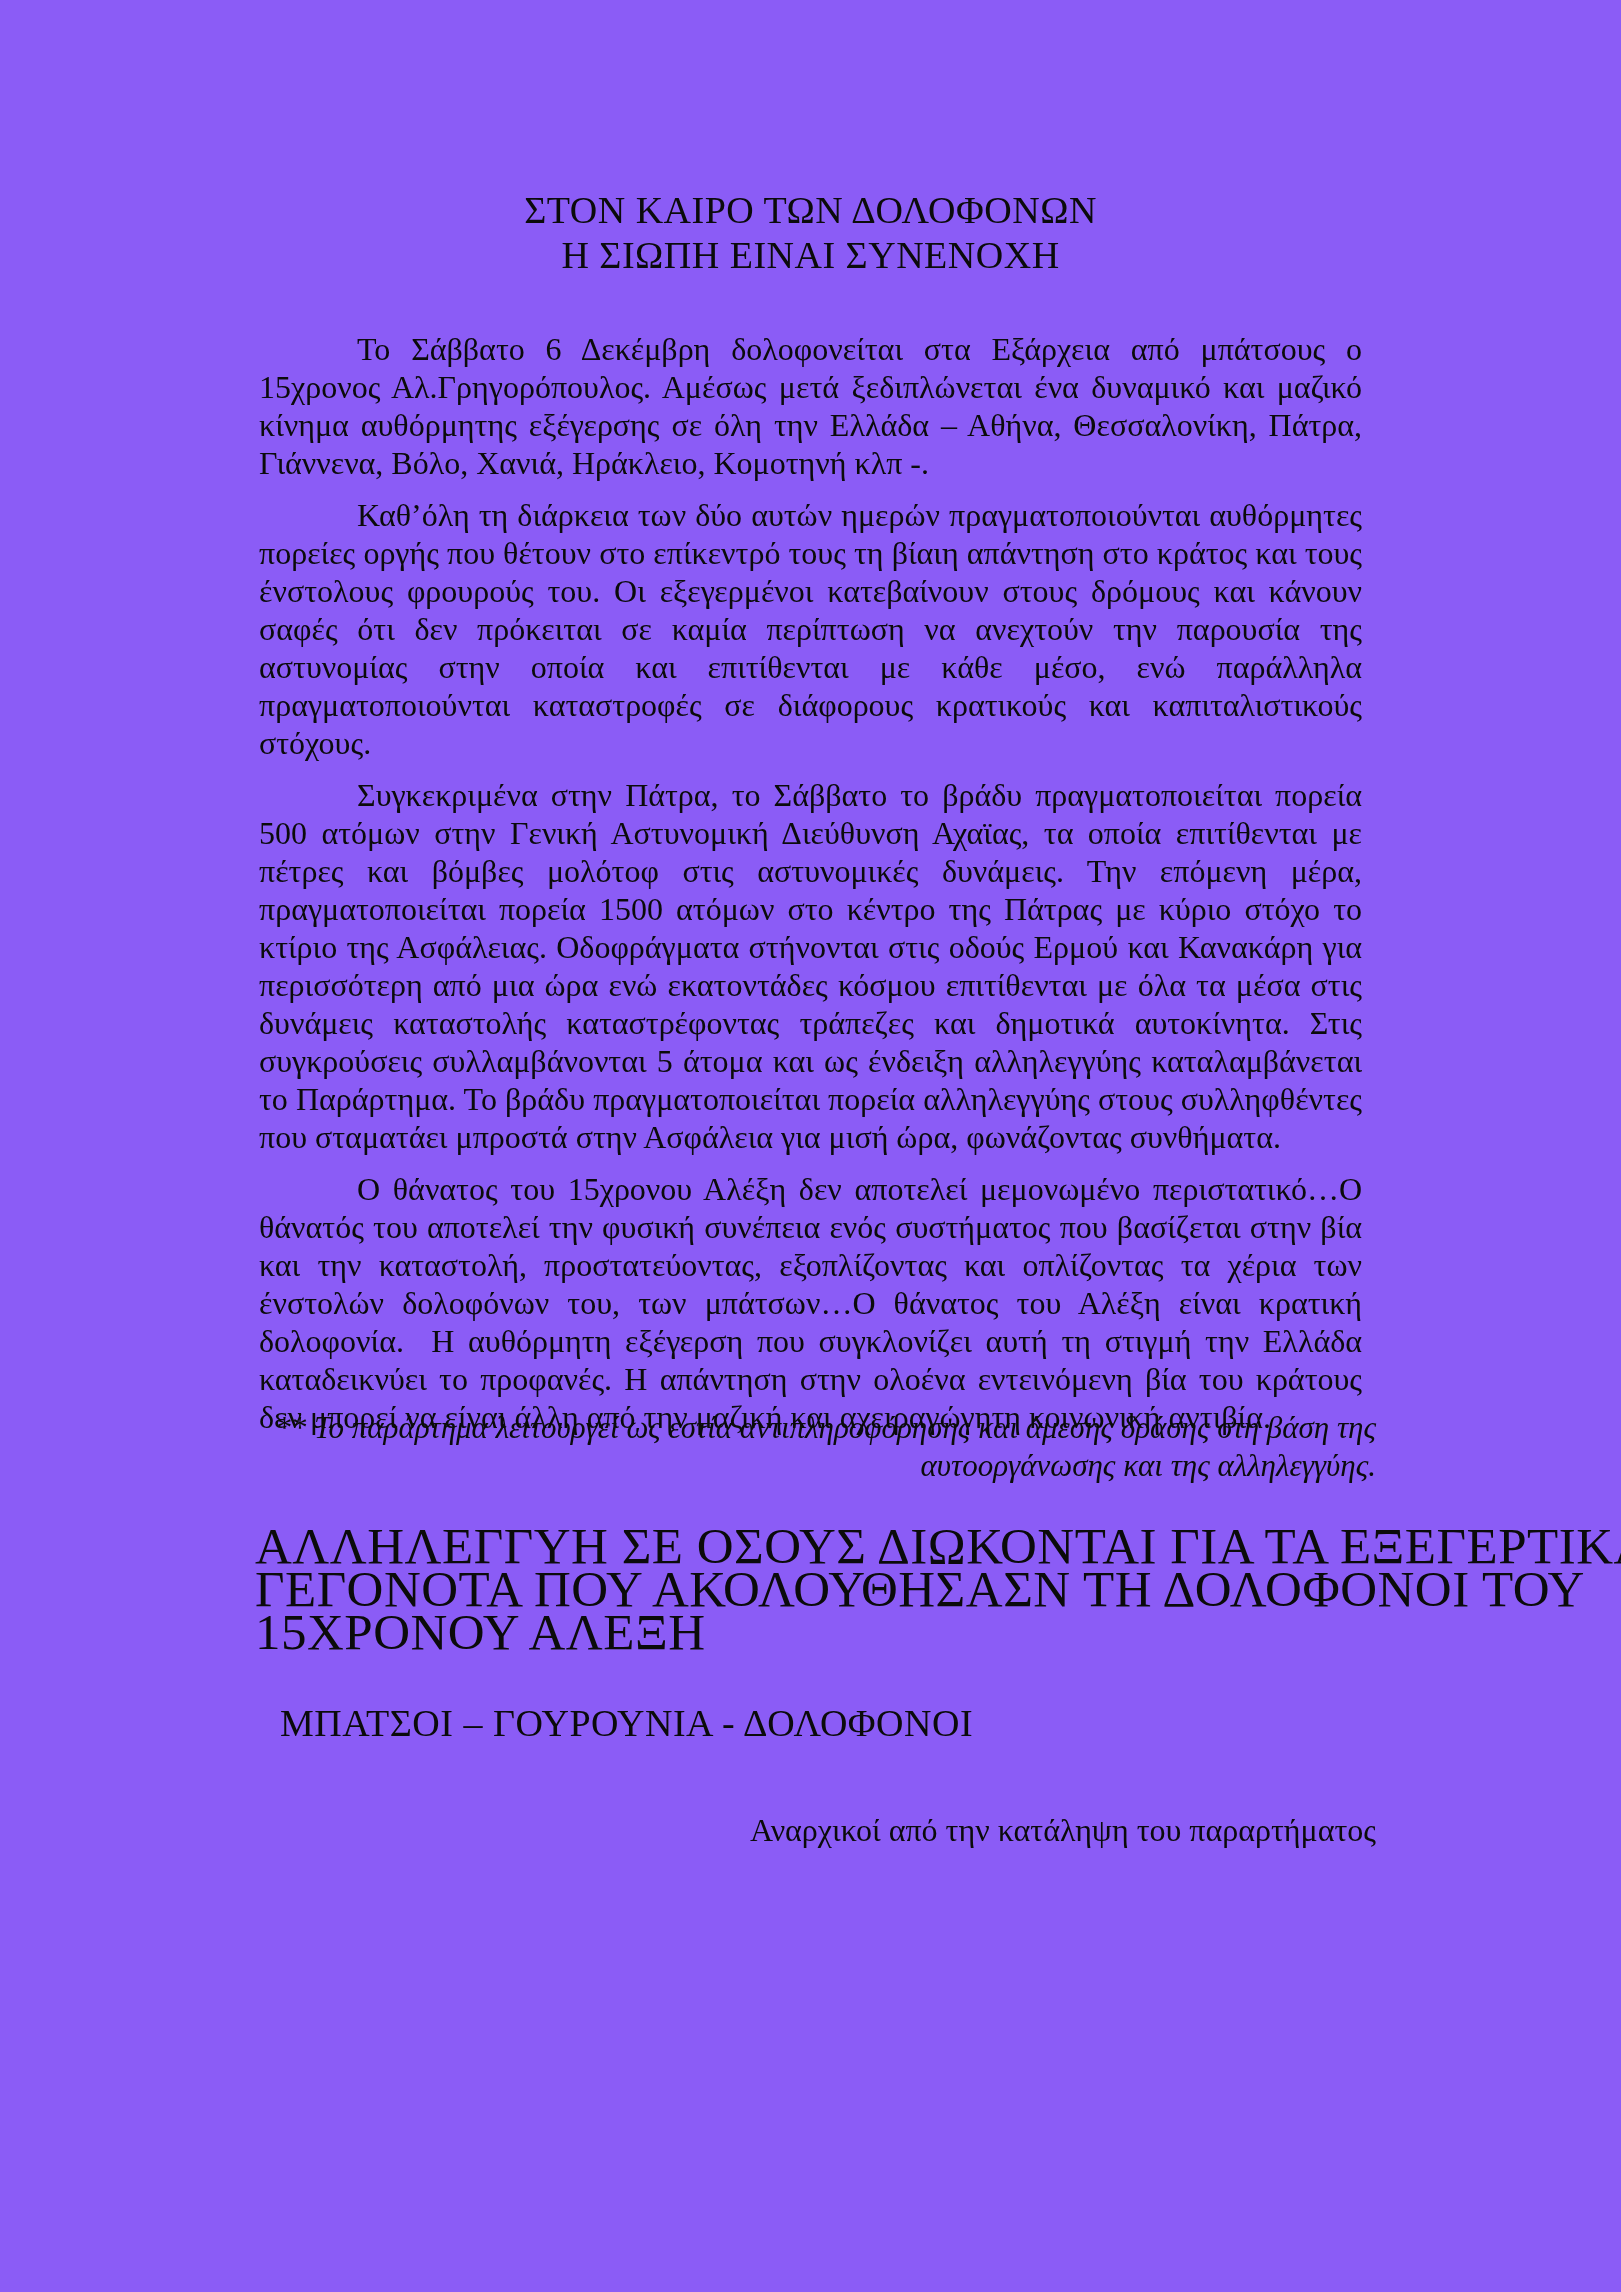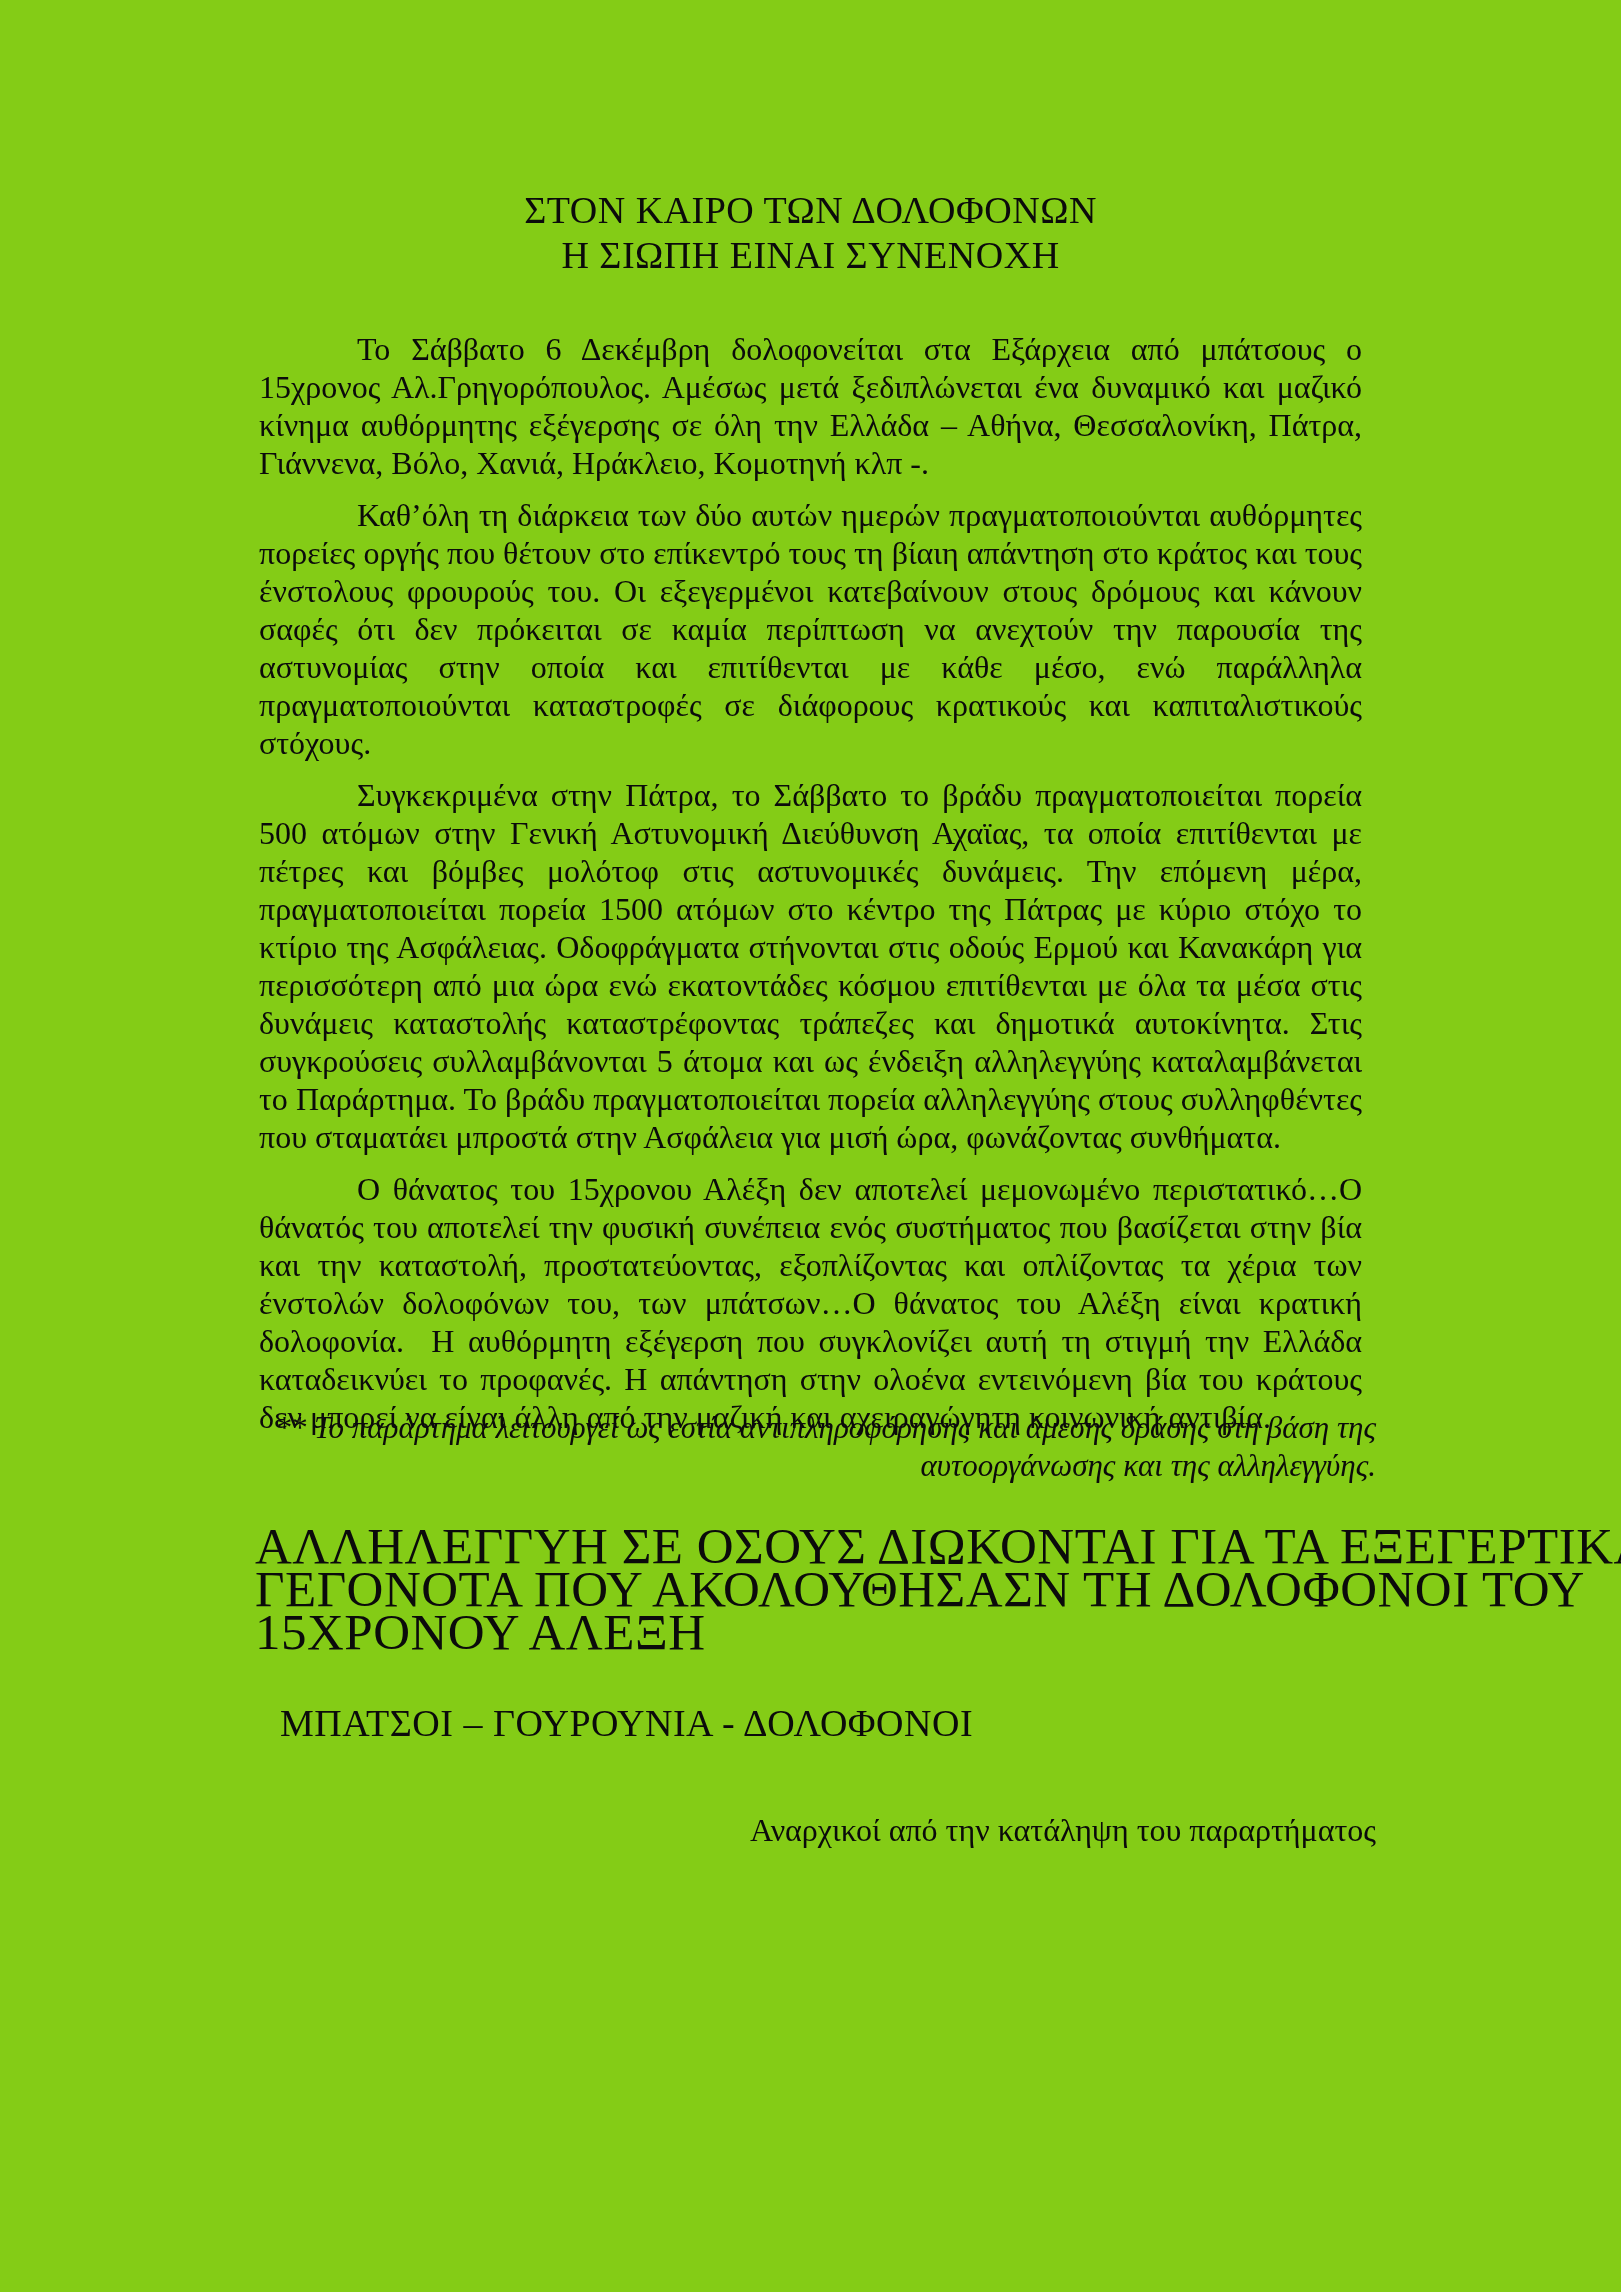--- a/index.html
+++ b/index.html
@@ -5,21 +5,21 @@
   html, body {
     margin: 0;
     padding: 0;
     background: #e8e8e8;
   }
   .page {
     position: relative;
     width: 1621px;
     height: 2293px;
     margin: 0 auto;
-    background: #84cc16;
+    background: #8b5cf6;
     color: #0b0b0b;
     font-family: "Liberation Serif", "DejaVu Serif", serif;
     overflow: hidden;
   }
   .doc-title {
     position: absolute;
     top: 188px;
     left: 245px;
     width: 1131px;
     text-align: center;

